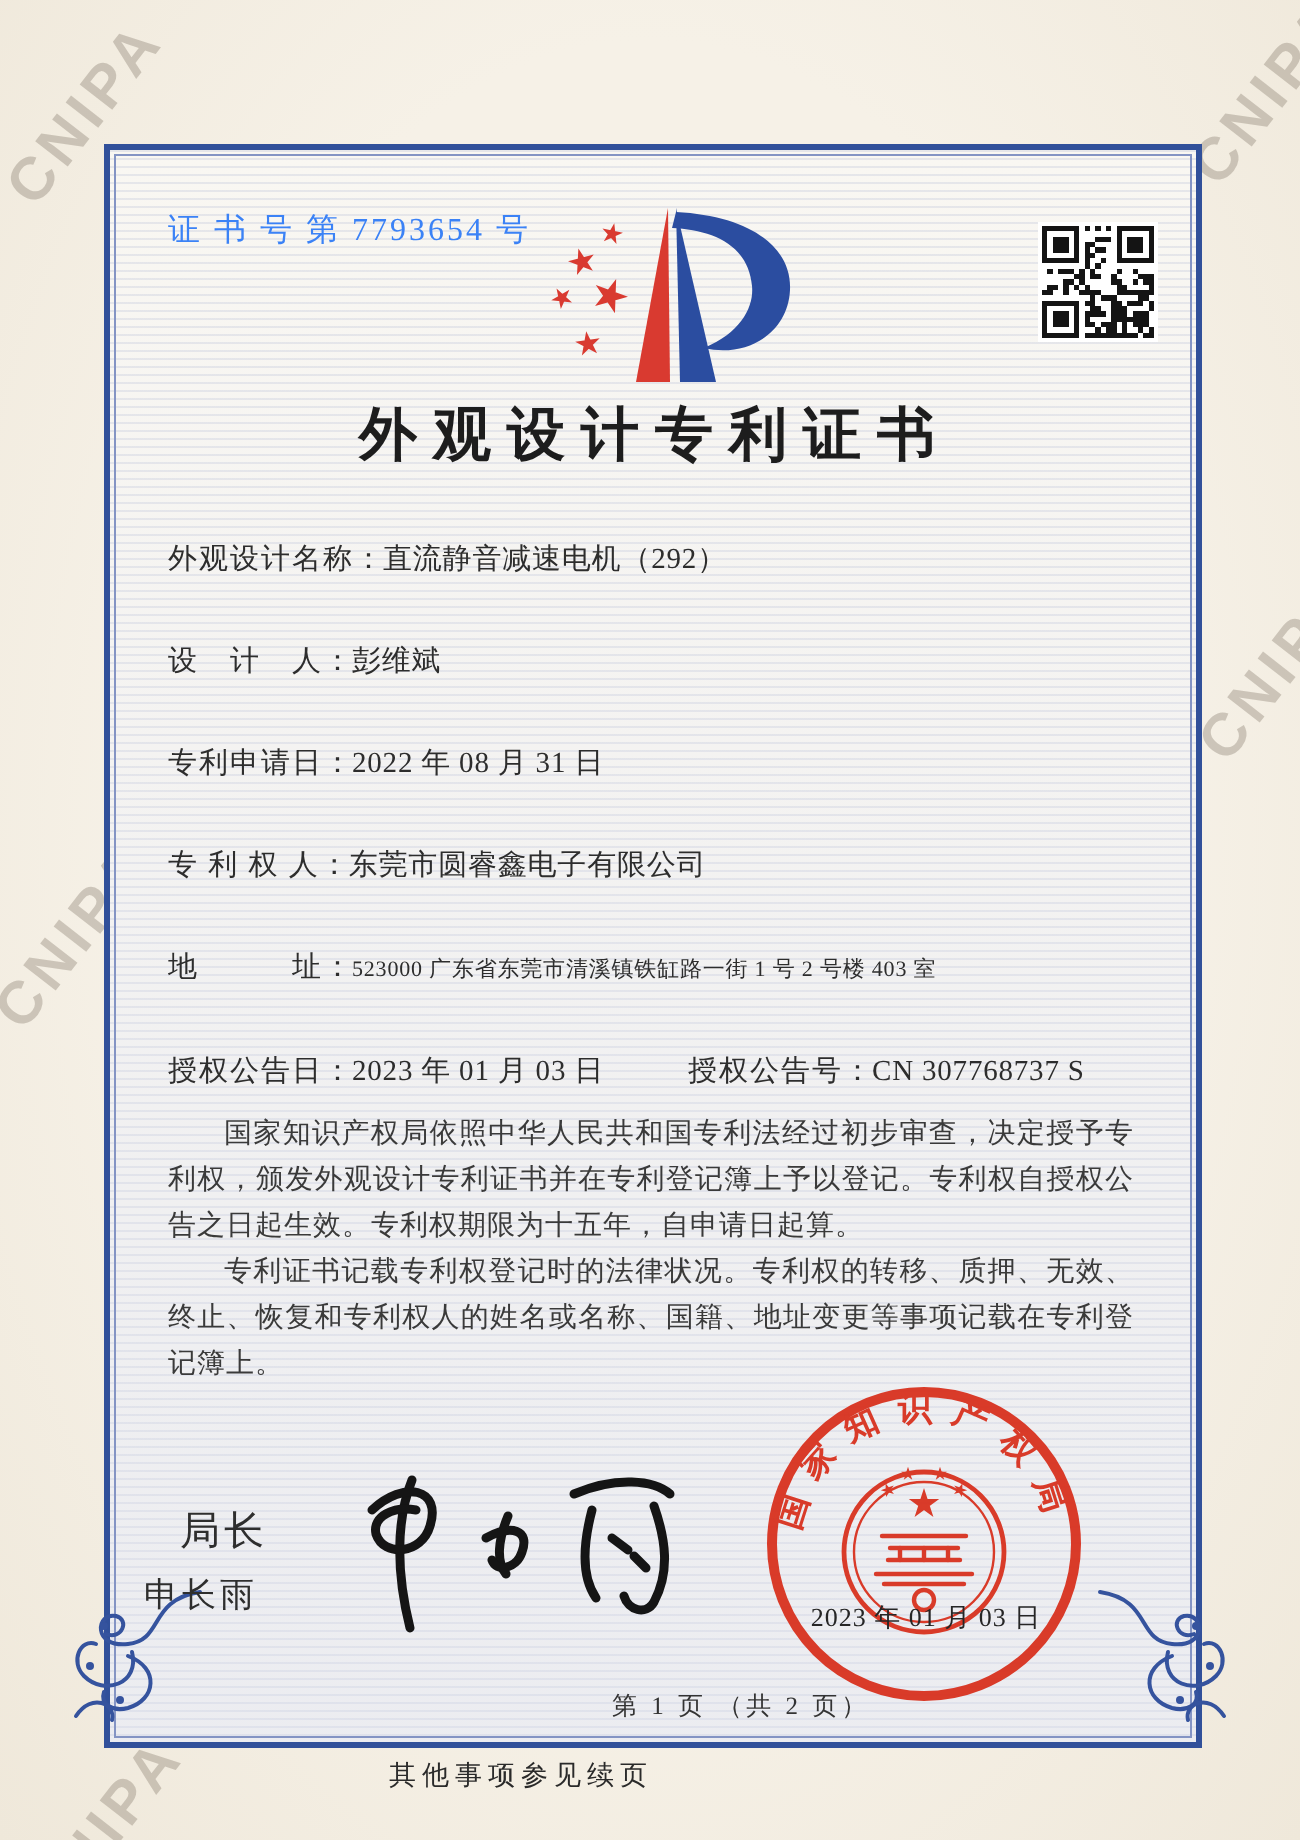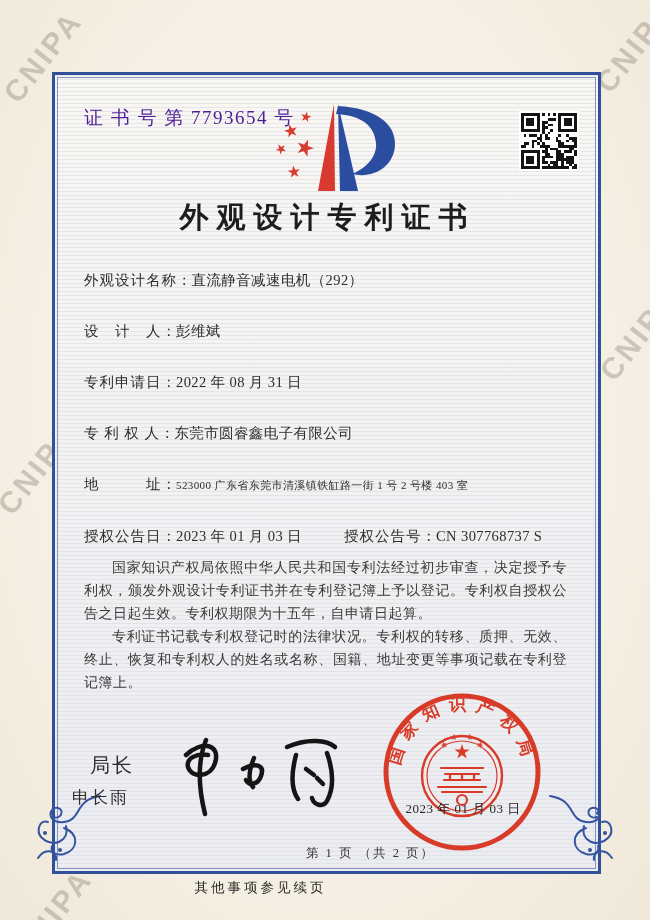--- a/index.html
+++ b/index.html
@@ -36,21 +36,21 @@
   }
 
   .corner-flourish{position:absolute;width:74px;height:74px;}
   .corner-flourish svg{width:100%;height:100%;}
   .cf-bl{left:30px;top:788px;}
   .cf-br{left:546px;top:788px;transform:scaleX(-1);}
 
   
   .cert-no{
     position:absolute;left:84px;top:105px;
-    font-size:19px;color:#4c1d95;letter-spacing:1.5px;
+    font-size:16px;color:#3b82f6;letter-spacing:1.5px;
   }
   .logo{position:absolute;left:260px;top:100px;width:152px;height:96px;}
   .logo svg{width:100%;height:100%;}
   .qr{position:absolute;left:519px;top:111px;width:60px;height:60px;background:#fff;padding:2px;box-sizing:border-box;}
   .qr svg{width:100%;height:100%;shape-rendering:crispEdges;}
   .title{
     position:absolute;left:52px;top:198px;width:543px;
     text-align:center;font-size:29px;font-weight:bold;color:#1d1d1d;
     letter-spacing:8px;text-indent:8px;
   }

